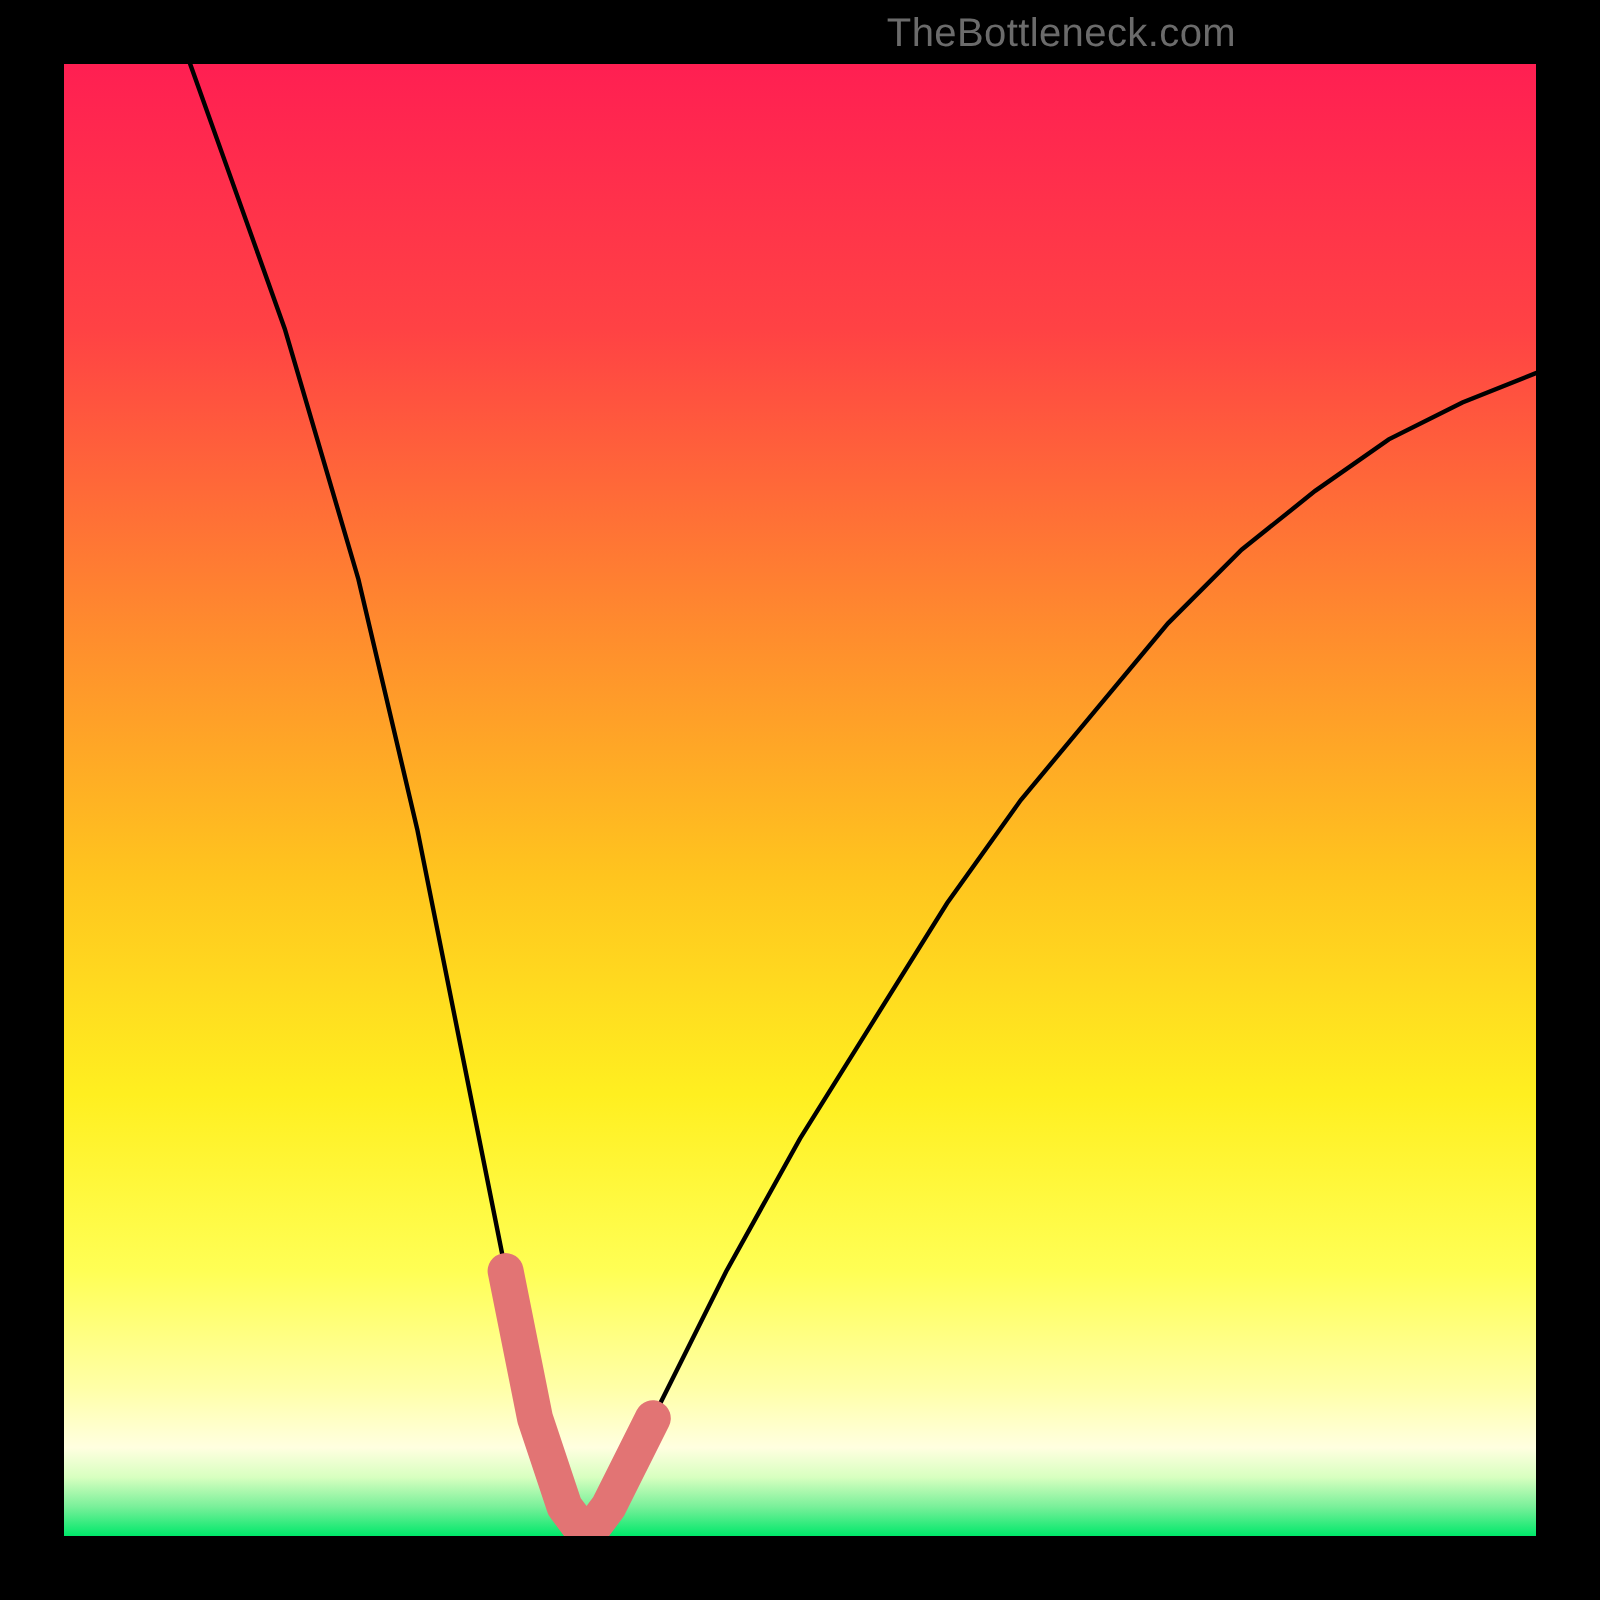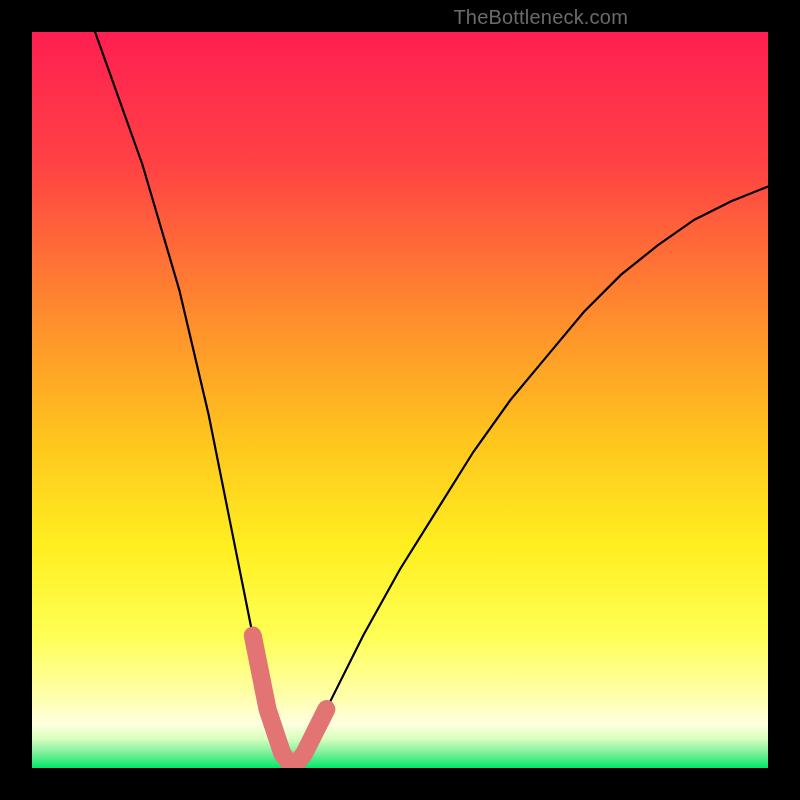--- a/index.html
+++ b/index.html
@@ -11,21 +11,20 @@
     background: #000;
     font-family: Arial, Helvetica, sans-serif;
   }
   .frame {
     position: absolute;
     left: 0;
     top: 0;
     width: 636px;
     height: 800px;
     background: #000;
-    padding-left: 10px;
   }
   .plot {
     position: absolute;
     left: 32px;
     top: 32px;
     width: 736px;
     height: 736px;
   }
   .plot svg {
     display: block;

